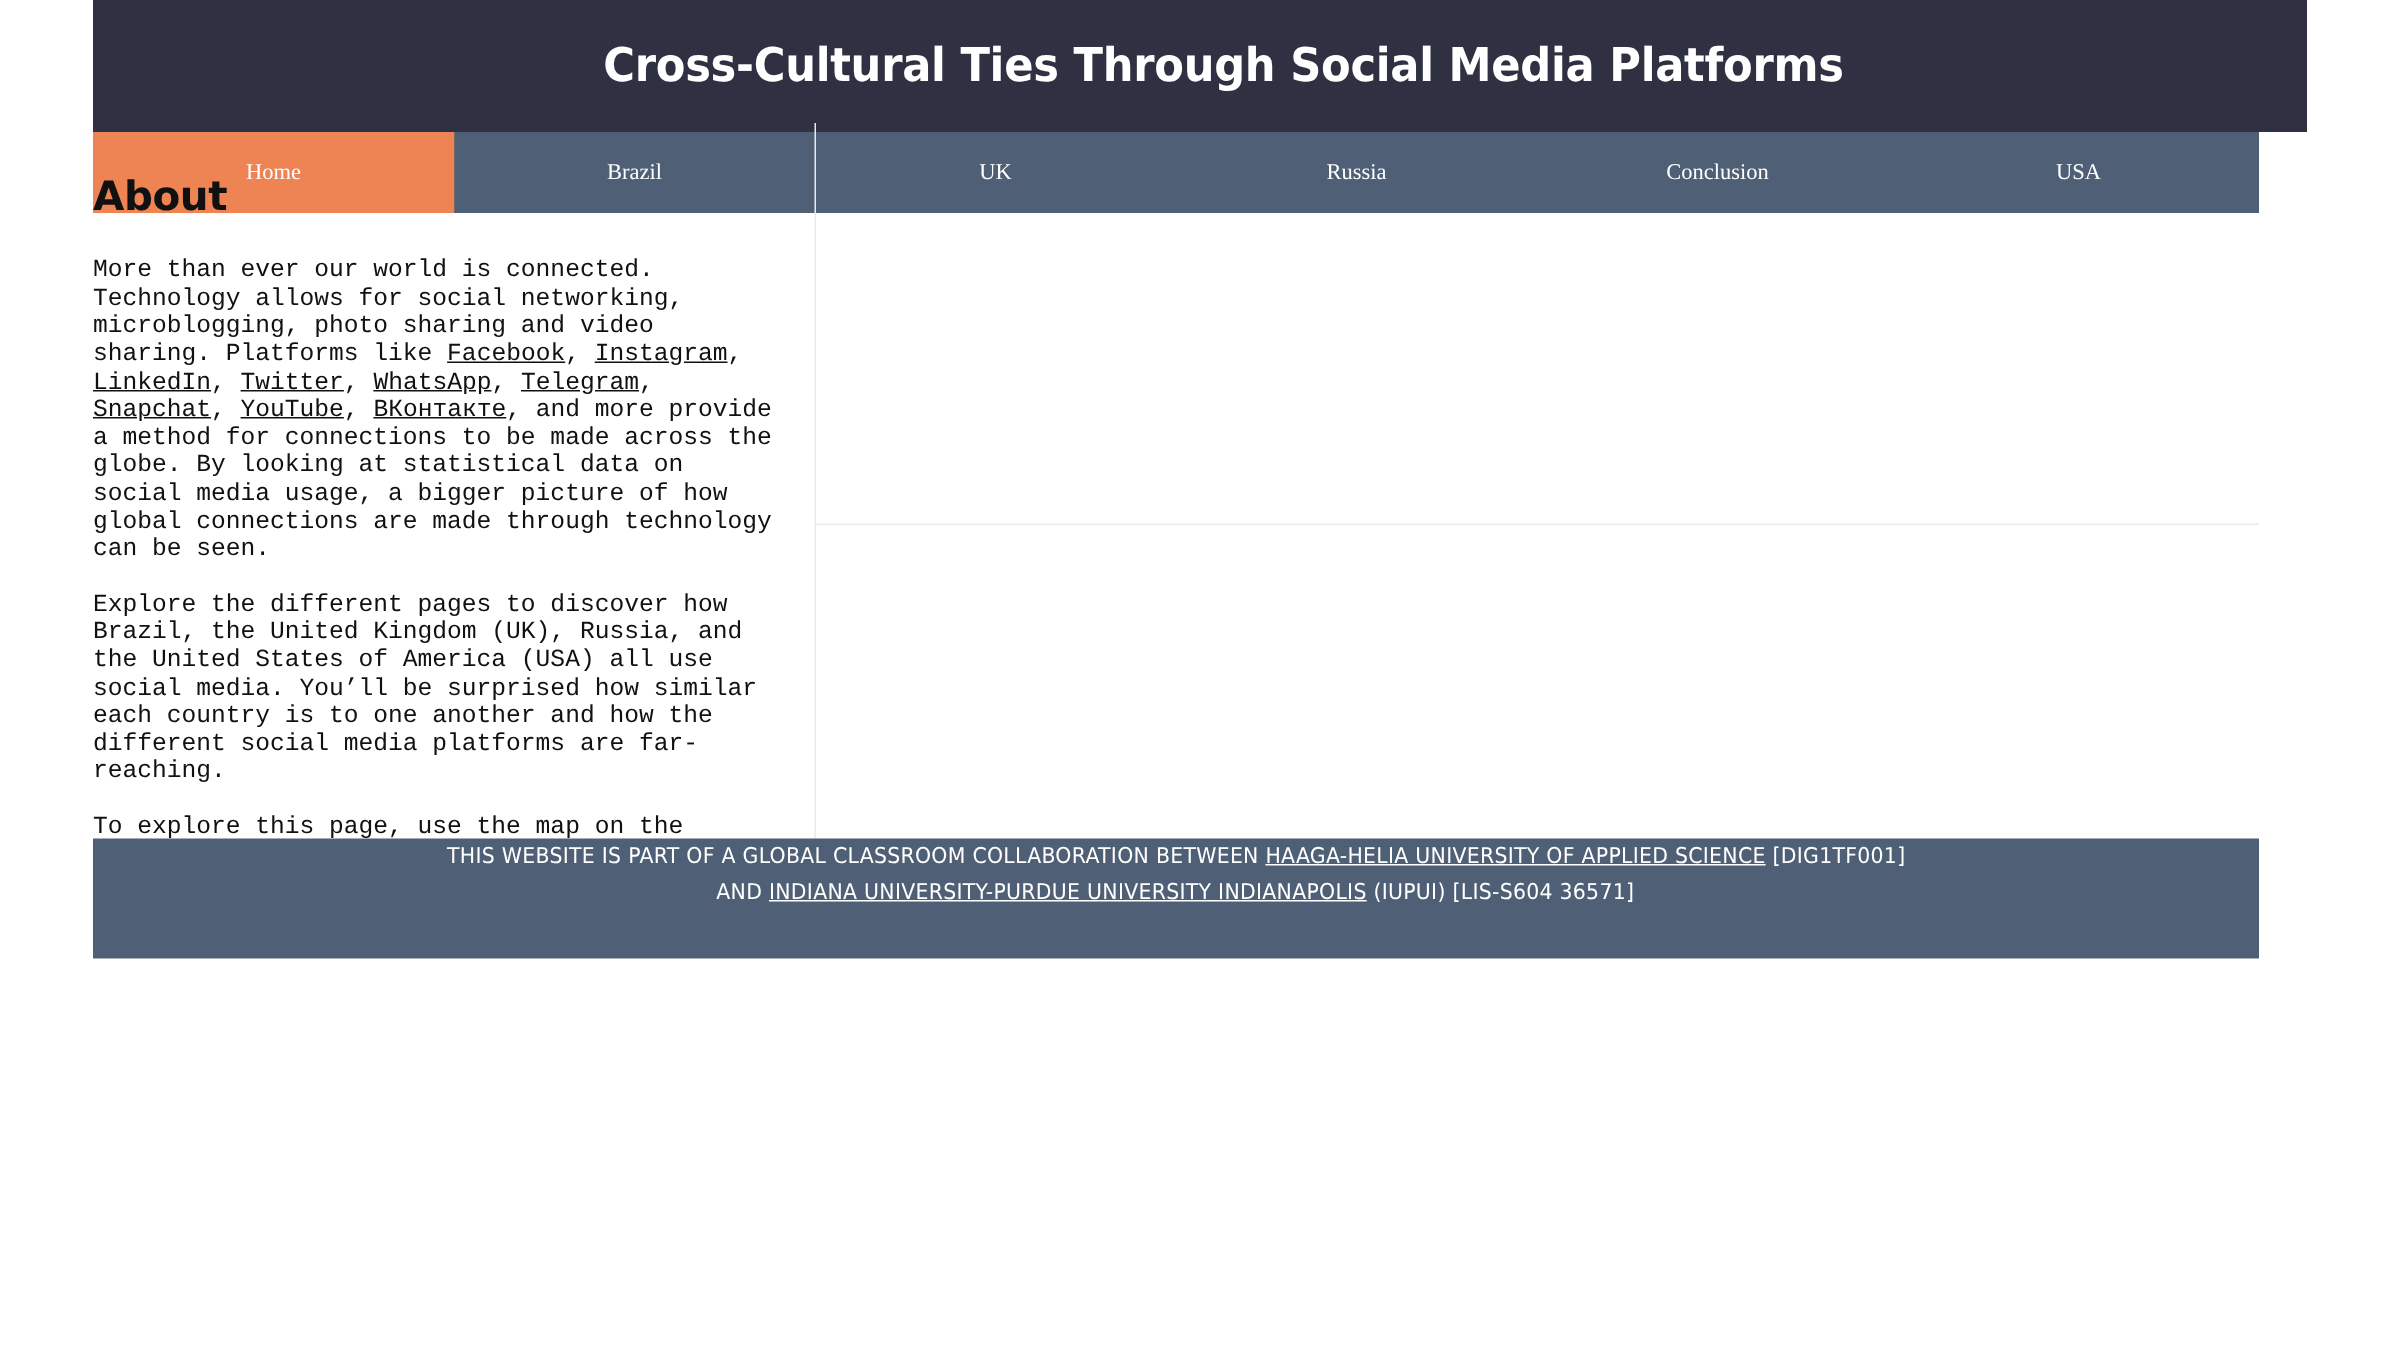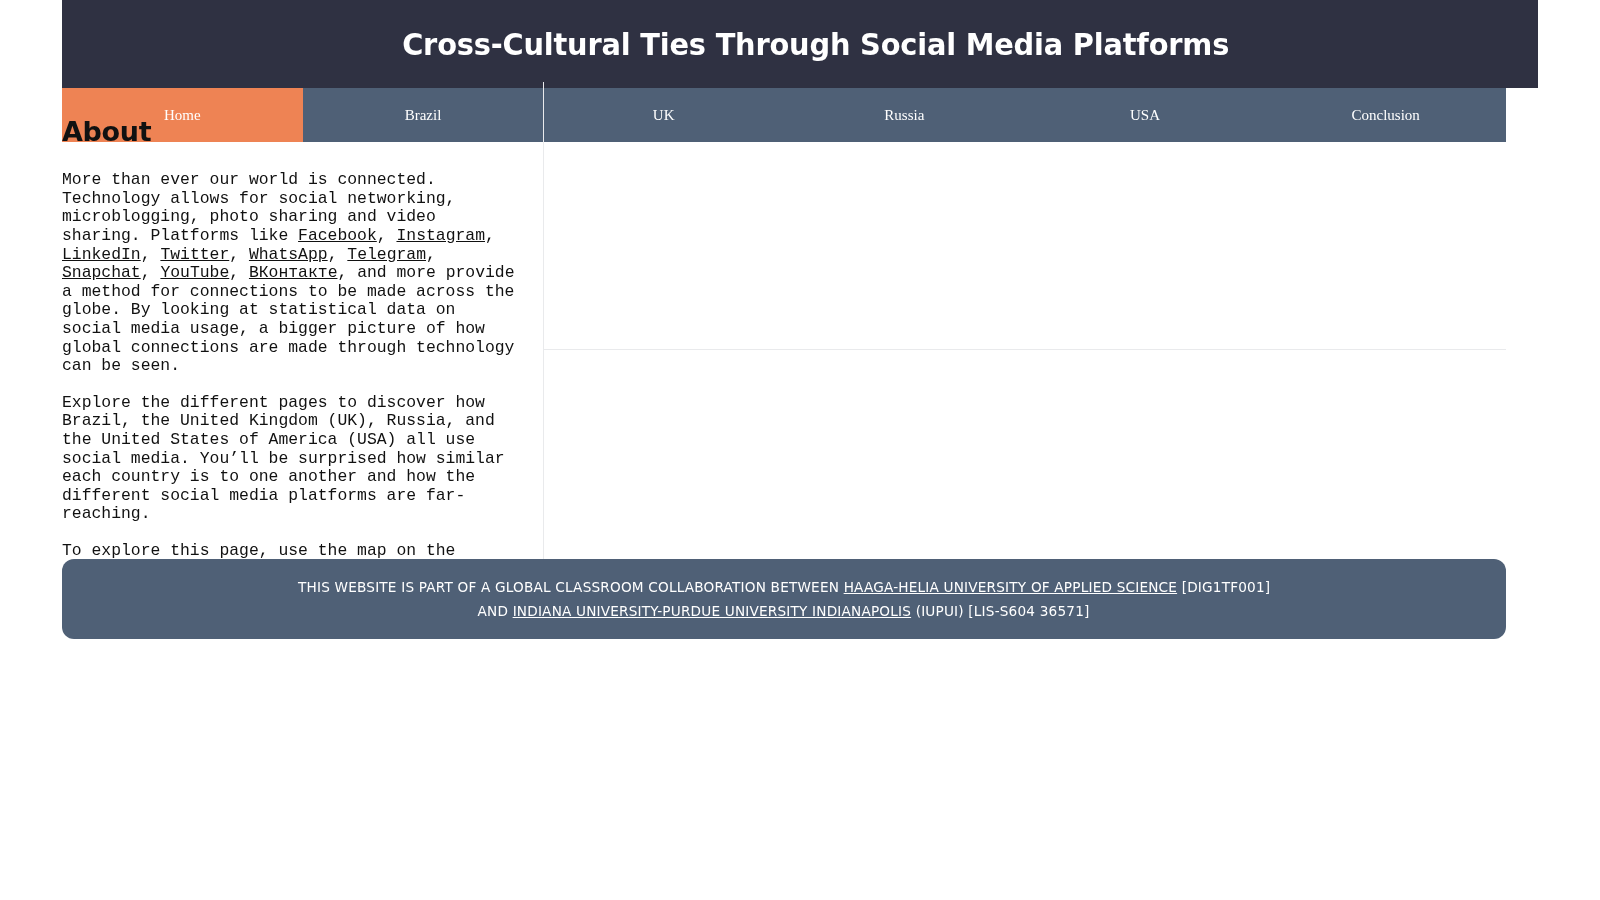--- a/index.html
+++ b/index.html
@@ -139,26 +139,24 @@
   .site-footer {
     position: absolute;
     left: 62px;
     top: 559px;
     width: 1444px;
     height: 80px;
     background: #4f6076;
     display: flex;
     flex-direction: column;
     align-items: center;
-    justify-content: center;
     color: #ffffff;
     font-family: "DejaVu Sans", sans-serif;
     font-size: 14.5px;
     letter-spacing: 0.2px;
-    border-radius: 12px;
   }
   .footer-line {
     line-height: 24px;
     transform: scaleX(0.94);
     white-space: nowrap;
   }
   .footer-line a {
     color: #ffffff;
     text-decoration: underline;
   }
@@ -179,24 +177,24 @@
     <div class="nav-item">
       <span>Brazil</span>
     </div>
     <div class="nav-item">
       <span>UK</span>
     </div>
     <div class="nav-item">
       <span>Russia</span>
     </div>
     <div class="nav-item">
+      <span>Conclusion</span>
+    </div>
+    <div class="nav-item">
       <span>USA</span>
-    </div>
-    <div class="nav-item">
-      <span>Conclusion</span>
     </div>
   </nav>
 
   <div class="main-area">
 
     <div class="about-col">
       <h1 class="about-title">About</h1>
 
       <p class="about-p"><span>More than ever our world is connected. Technology allows for social networking, microblogging, photo sharing and video sharing. Platforms like </span><a href="#">Facebook</a>, <a href="#">Instagram</a>, <a href="#">LinkedIn</a>, <a href="#">Twitter</a>, <a href="#">WhatsApp</a>, <a href="#">Telegram</a>, <a href="#">Snapchat</a>, <a href="#">YouTube</a>, <a href="#">ВКонтакте</a><span>, and more provide a method for connections to be made across the globe. By looking at statistical data on social media usage, a bigger picture of how global connections are made through technology can be seen.</span></p>
 

